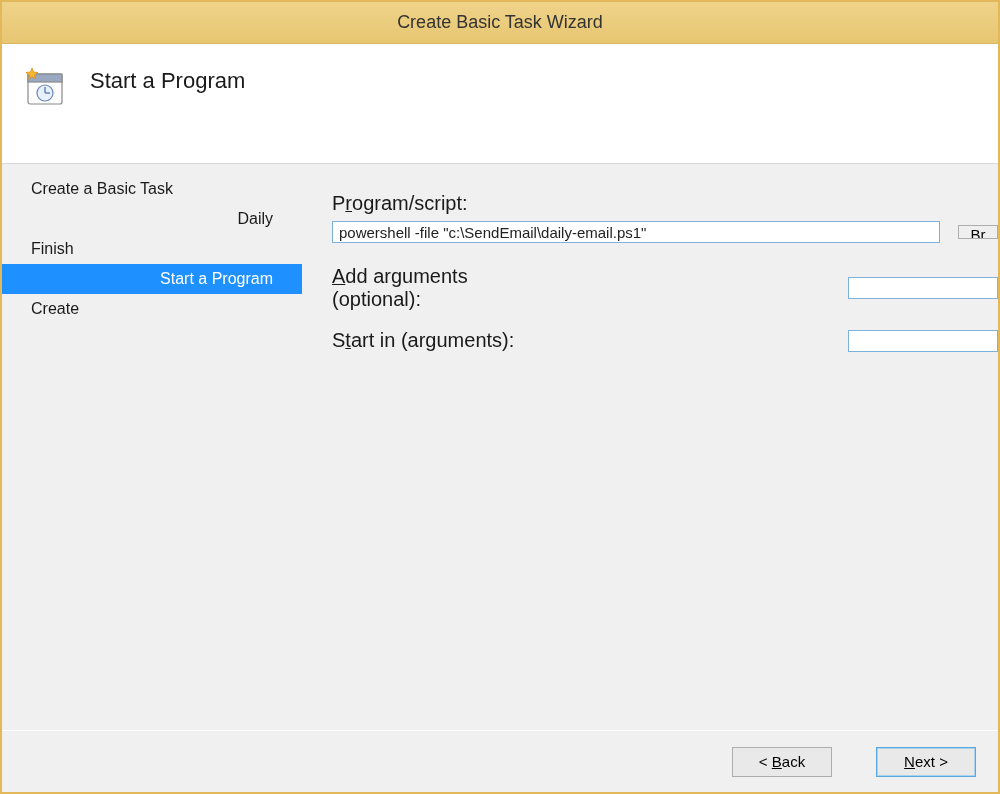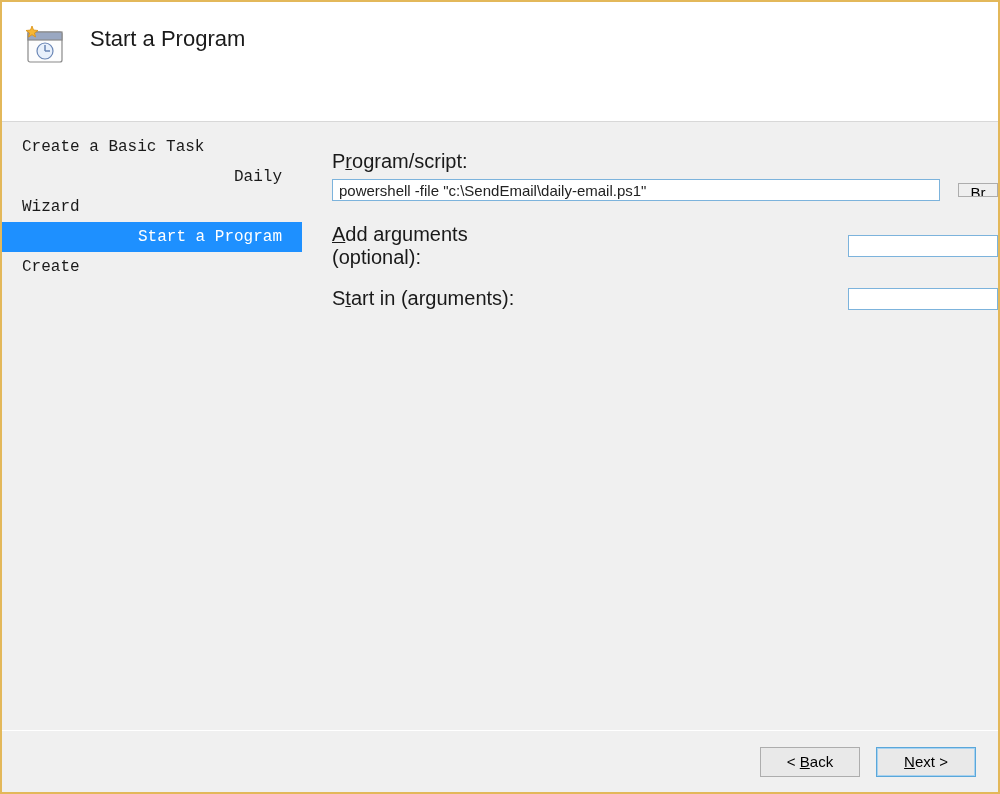--- a/index.html
+++ b/index.html
@@ -53,25 +53,24 @@
       flex: 1;
       display: flex;
       background: #f0f0f0;
       position: relative;
     }
     .sidebar {
       width: 300px;
       padding-top: 10px;
     }
     .step {
-      padding: 6px 20px;
+      padding: 6px 29px;
       font-size: 16px;
       color: #1a1a1a;
       cursor: default;
-      font-family: Liberation Mono, monospace;
     }
     .step.sub { padding-left: 38px; text-align: right; }
     .step.selected {
       background: #1e90ff;
       color: #fff;
     }
     .content {
       flex: 1;
       padding: 28px 0 0 30px;
       overflow: hidden;
@@ -118,41 +117,44 @@
       margin-left: auto;
     }
     .args-input, .start-input { border-color: #b3b3b3; }
     .footer {
       height: 62px;
       background: #f0f0f0;
       border-top: 1px solid #ffffff;
       display: flex;
       align-items: center;
       justify-content: flex-end;
-      gap: 16px;
       padding-right: 22px;
     }
     .footer button {
       height: 30px;
       min-width: 100px;
       border: 1px solid #adadad;
       background: #e9e9e9;
       font-family: inherit;
       font-size: 15px;
       cursor: pointer;
     }
     .footer button.primary {
       border-color: #5aa7da;
       box-shadow: inset 0 0 0 1px #a7d2f0;
+      margin-left: 44px;
     }
   </style>
 </head>
 <body>
 
 <div class="window">
+  <div class="titlebar">
+    <span>Create Basic Task Wizard</span>
+  </div>
 
   <div class="header">
     <div class="header-icon">
       <svg viewBox="0 0 46 46" width="46" height="46">
         <rect x="6" y="10" width="34" height="30" rx="2" fill="#fdfdfd" stroke="#8a8a8a" stroke-width="1.2"></rect>
         <rect x="6" y="10" width="34" height="8" fill="#9aa8c2" stroke="#8a8a8a" stroke-width="1.2"></rect>
         <circle cx="23" cy="29" r="8" fill="#e8f0fb" stroke="#6a86b5" stroke-width="1.2"></circle>
         <line x1="23" y1="29" x2="23" y2="23" stroke="#6a86b5" stroke-width="1.5"></line>
         <line x1="23" y1="29" x2="28" y2="29" stroke="#6a86b5" stroke-width="1.5"></line>
         <g transform="translate(4,4)">
@@ -160,21 +162,21 @@
         </g>
       </svg>
     </div>
     <div class="header-title">Start a Program</div>
   </div>
 
   <div class="body">
     <div class="sidebar">
       <div class="step">Create a Basic Task</div>
       <div class="step sub">Daily</div>
-      <div class="step">Wizard</div>
+      <div class="step">Finish</div>
       <div class="step sub selected">Start a Program</div>
       <div class="step">Create</div>
     </div>
 
     <div class="content">
       <div class="row program-row">
         <label class="field-label">
           <span>P</span><span class="underline-first">r</span><span>ogram/script:</span>
         </label>
         <div class="program-input-wrap">

